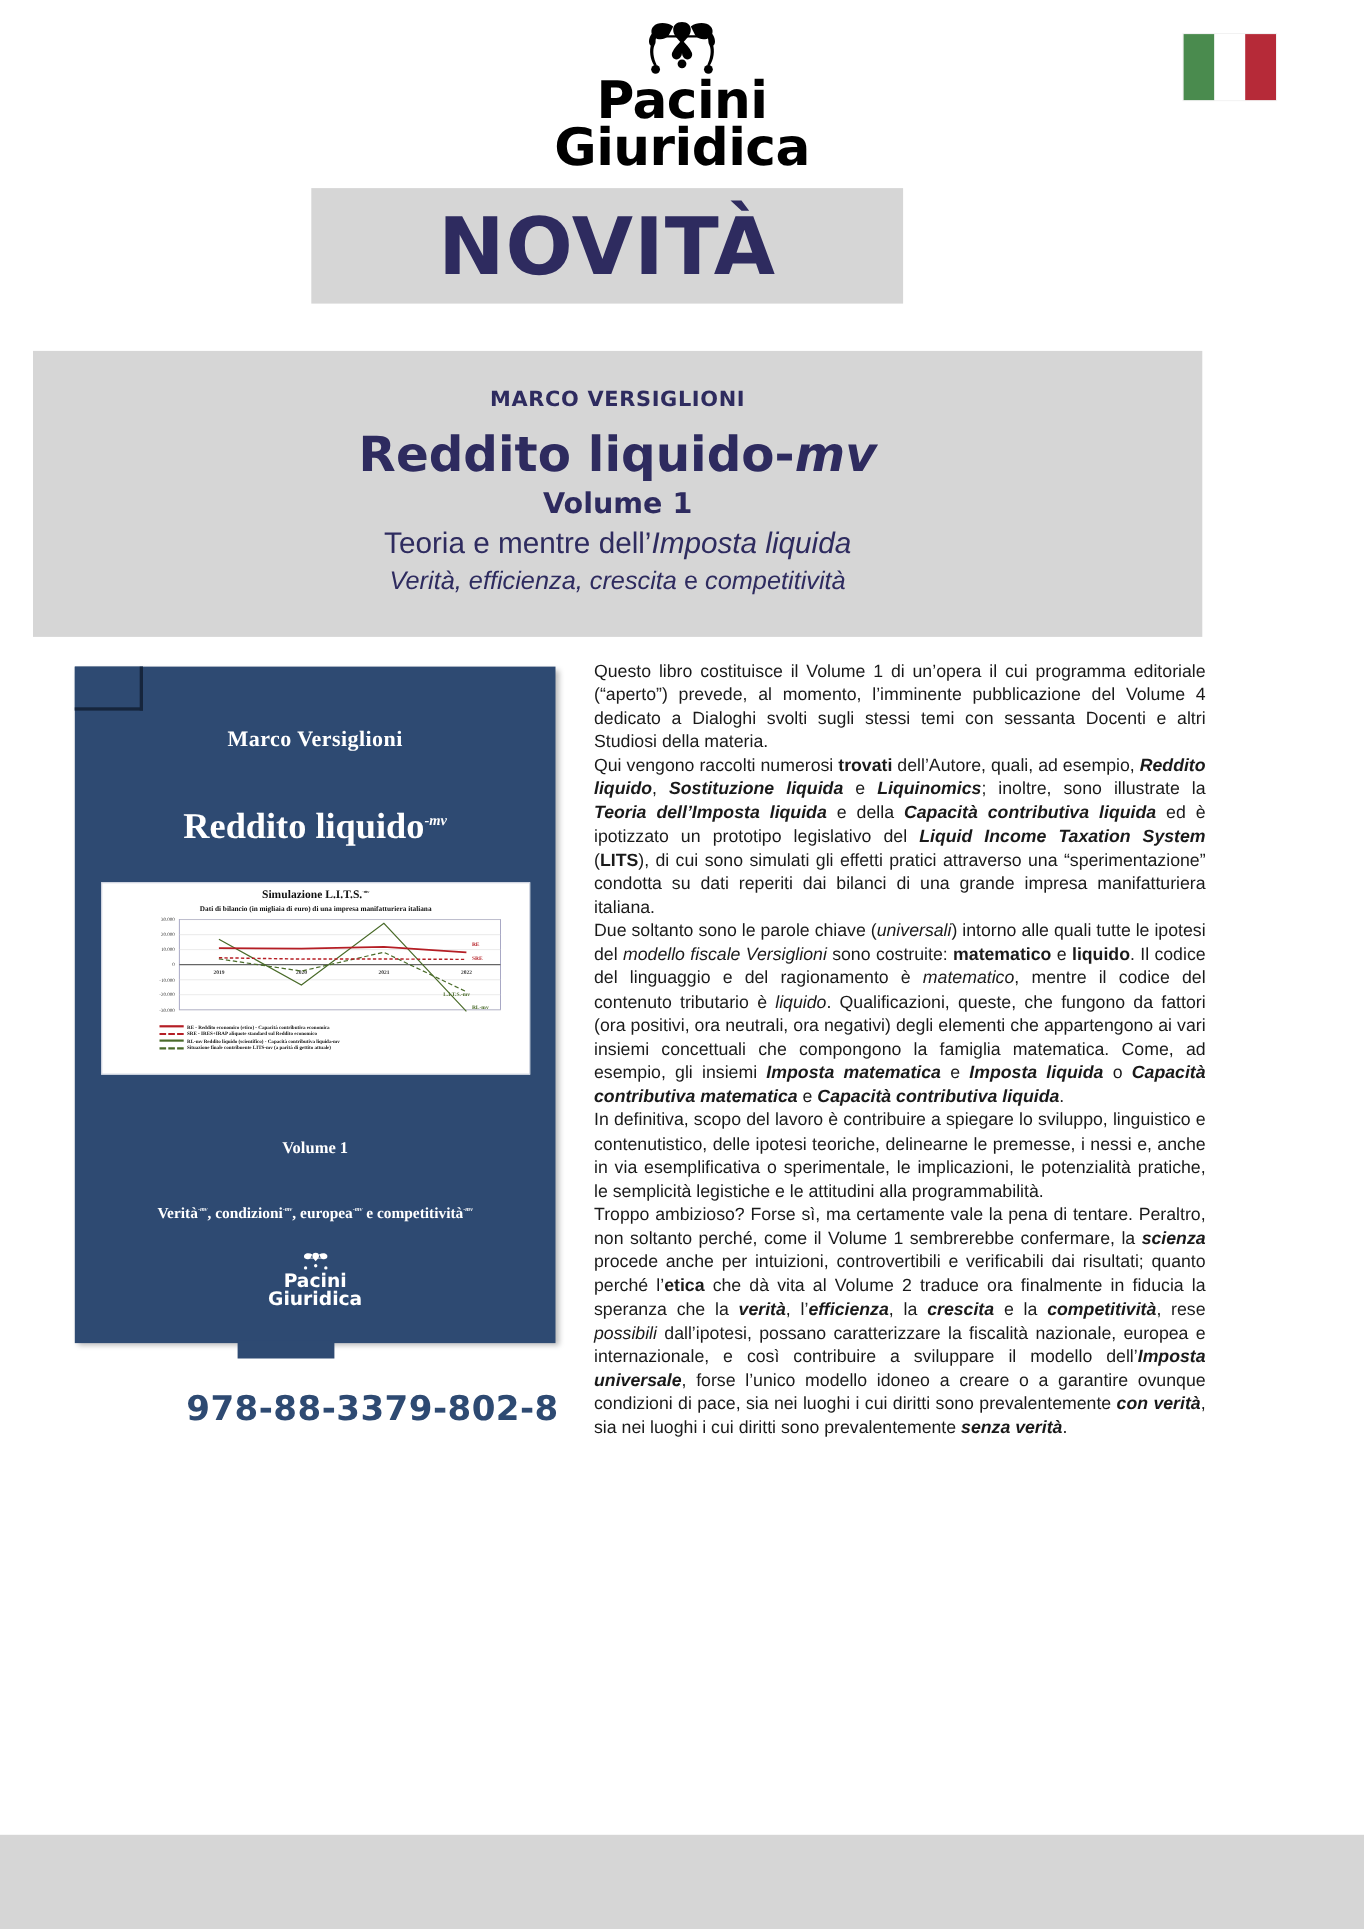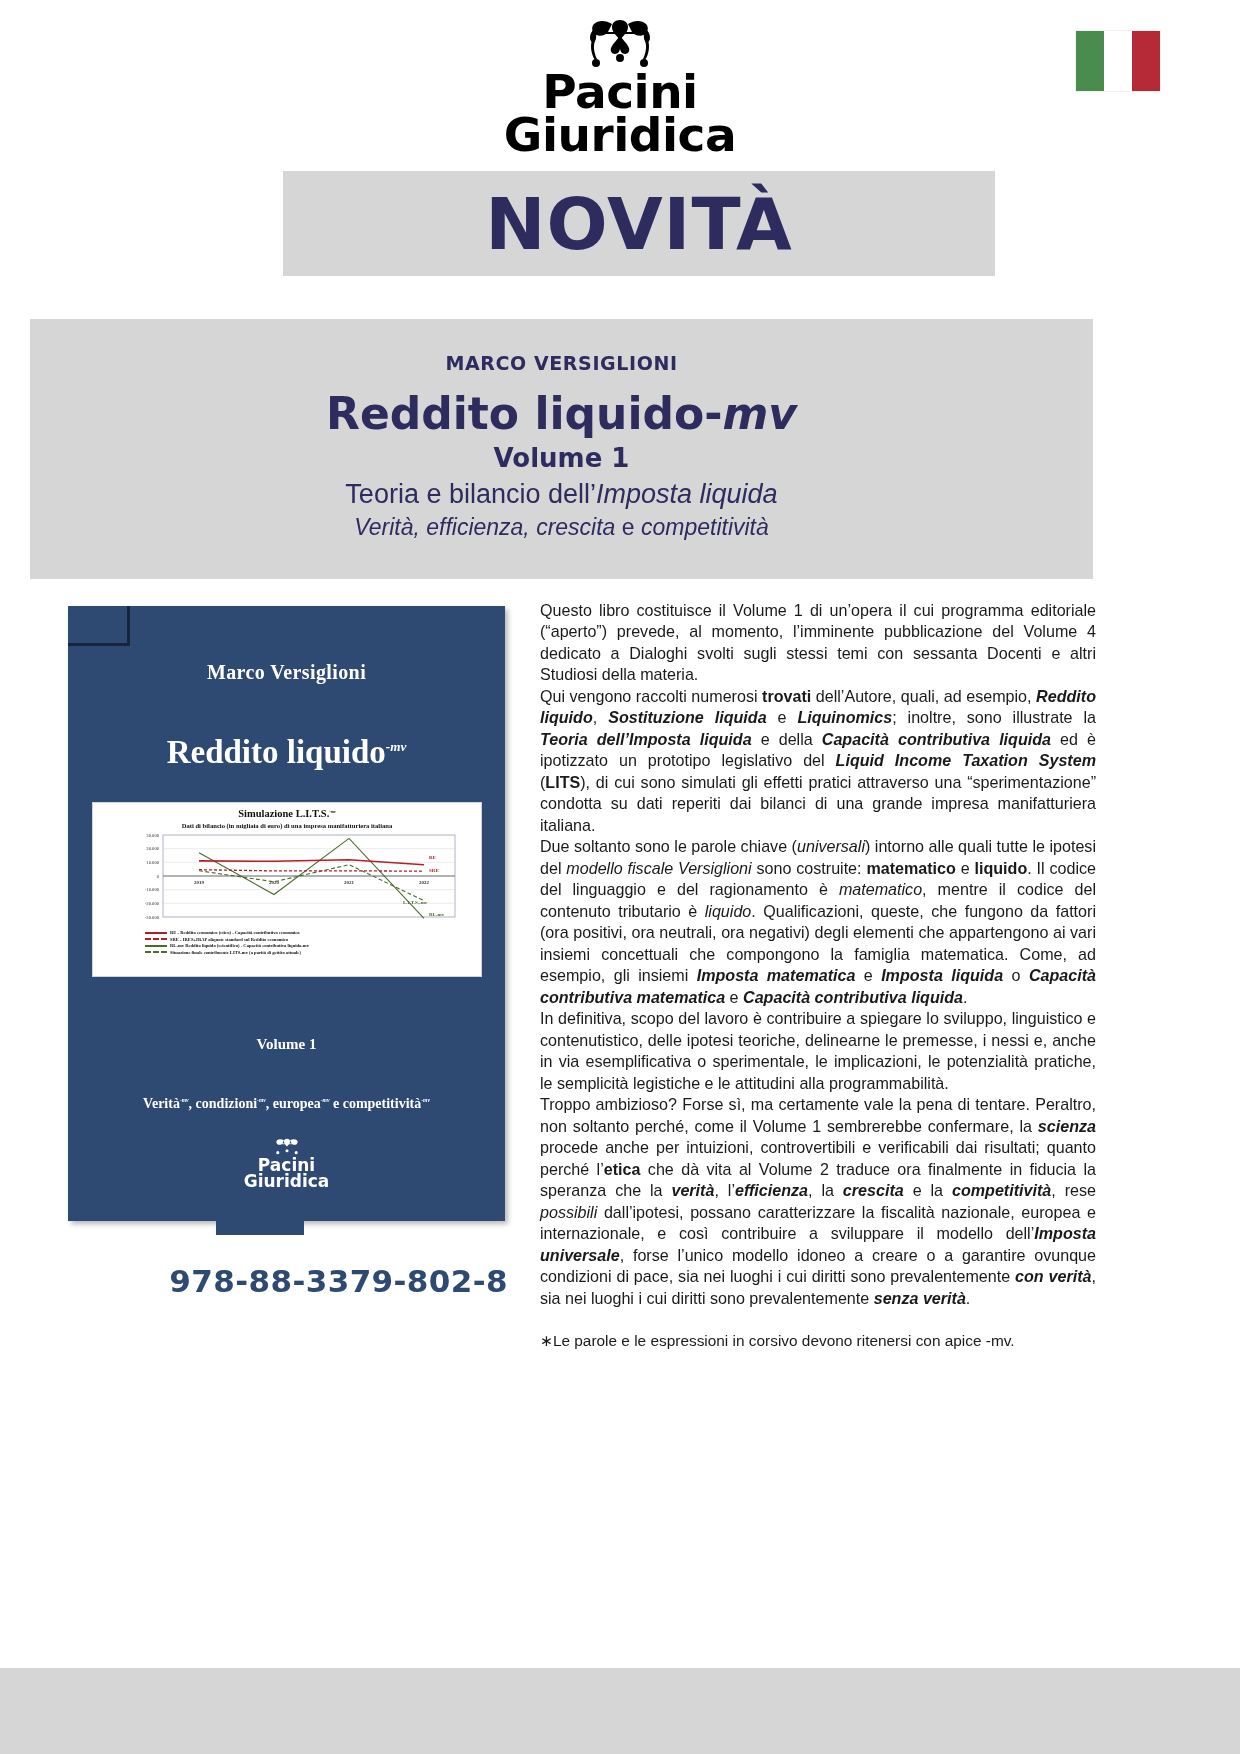--- a/index.html
+++ b/index.html
@@ -32,21 +32,21 @@
   .flag {
     position: absolute; top: 30px; left: 1075px;
     width: 86px; height: 62px; display: flex;
     border: 1px solid #f2f2f2;
   }
   .flag span { flex: 1 1 33.33%; }
 
   
   .novita-band {
     position: absolute; left: 283px; top: 171px;
-    width: 712px; height: 105px;
+    width: 538px; height: 105px;
     background: #d6d6d6;
     display: flex; align-items: center; justify-content: center;
   }
   .novita-text {
     font-family: "DejaVu Sans", sans-serif;
     font-weight: bold;
     font-size: 72px;
     color: #2e2b5f;
     letter-spacing: 1px;
     line-height: 1;
@@ -223,21 +223,21 @@
   <div class="novita-text">NOVITÀ</div>
 </div>
 
 <div class="title-band">
   <div class="author">MARCO VERSIGLIONI</div>
   <div class="book-title">
     <span>Reddito liquido-</span><i>mv</i>
   </div>
   <div class="volume">Volume 1</div>
   <div class="subtitle1">
-    <span>Teoria e bilancio dell’</span><i>Imposta liquida</i>
+    <span>Teoria e mentre dell’</span><i>Imposta liquida</i>
   </div>
   <div class="subtitle2">
     <i>Verità, efficienza, crescita</i><span> e </span><i>competitività</i>
   </div>
 </div>
 
 <div class="cover-wrap">
   <div class="cover">
     <div class="cover-notch"></div>
     <div class="cover-bottom-notch"></div>
@@ -345,16 +345,15 @@
 </div>
 
 <div class="body-col">
   <div id="paragraphs">
       <p><span>Questo libro costituisce il Volume 1 di un’opera il cui programma editoriale (“aperto”) prevede, al momento, l’imminente pubblicazione del Volume 4 dedicato a Dialoghi svolti sugli stessi temi con sessanta Docenti e altri Studiosi della materia.</span></p>
       <p><span>Qui vengono raccolti numerosi </span><b>trovati</b><span> dell’Autore, quali, ad esempio, </span><b><i>Reddito liquido</i></b><span>, </span><b><i>Sostituzione liquida</i></b><span> e </span><b><i>Liquinomics</i></b><span>; inoltre, sono illustrate la </span><b><i>Teoria dell’Imposta liquida</i></b><span> e della </span><b><i>Capacità contributiva liquida</i></b><span> ed è ipotizzato un prototipo legislativo del </span><b><i>Liquid Income Taxation System</i></b><span> (</span><b>LITS</b><span>), di cui sono simulati gli effetti pratici attraverso una “sperimentazione” condotta su dati reperiti dai bilanci di una grande impresa manifatturiera italiana.</span></p>
       <p><span>Due soltanto sono le parole chiave (</span><i>universali</i><span>) intorno alle quali tutte le ipotesi del </span><i>modello fiscale Versiglioni</i><span> sono costruite: </span><b>matematico</b><span> e </span><b>liquido</b><span>. Il codice del linguaggio e del ragionamento è </span><i>matematico</i><span>, mentre il codice del contenuto tributario è </span><i>liquido</i><span>. Qualificazioni, queste, che fungono da fattori (ora positivi, ora neutrali, ora negativi) degli elementi che appartengono ai vari insiemi concettuali che compongono la famiglia matematica. Come, ad esempio, gli insiemi </span><b><i>Imposta matematica</i></b><span> e </span><b><i>Imposta liquida</i></b><span> o </span><b><i>Capacità contributiva matematica</i></b><span> e </span><b><i>Capacità contributiva liquida</i></b><span>.</span></p>
       <p><span>In definitiva, scopo del lavoro è contribuire a spiegare lo sviluppo, linguistico e contenutistico, delle ipotesi teoriche, delinearne le premesse, i nessi e, anche in via esemplificativa o sperimentale, le implicazioni, le potenzialità pratiche, le semplicità legistiche e le attitudini alla programmabilità.</span></p>
       <p><span>Troppo ambizioso? Forse sì, ma certamente vale la pena di tentare. Peraltro, non soltanto perché, come il Volume 1 sembrerebbe confermare, la </span><b><i>scienza</i></b><span> procede anche per intuizioni, controvertibili e verificabili dai risultati; quanto perché l’</span><b>etica</b><span> che dà vita al Volume 2 traduce ora finalmente in fiducia la speranza che la </span><b><i>verità</i></b><span>, l’</span><b><i>efficienza</i></b><span>, la </span><b><i>crescita</i></b><span> e la </span><b><i>competitività</i></b><span>, rese </span><i>possibili</i><span> dall’ipotesi, possano caratterizzare la fiscalità nazionale, europea e internazionale, e così contribuire a sviluppare il modello dell’</span><b><i>Imposta universale</i></b><span>, forse l’unico modello idoneo a creare o a garantire ovunque condizioni di pace, sia nei luoghi i cui diritti sono prevalentemente </span><b><i>con verità</i></b><span>, sia nei luoghi i cui diritti sono prevalentemente </span><b><i>senza verità</i></b><span>.</span></p>
     </div>
-  <div class="footnote">∗Le parole e le espressioni in corsivo devono ritenersi con apice -mv.</div>
 </div>
 
 <div class="footer-band"></div>
 
 </body></html>

